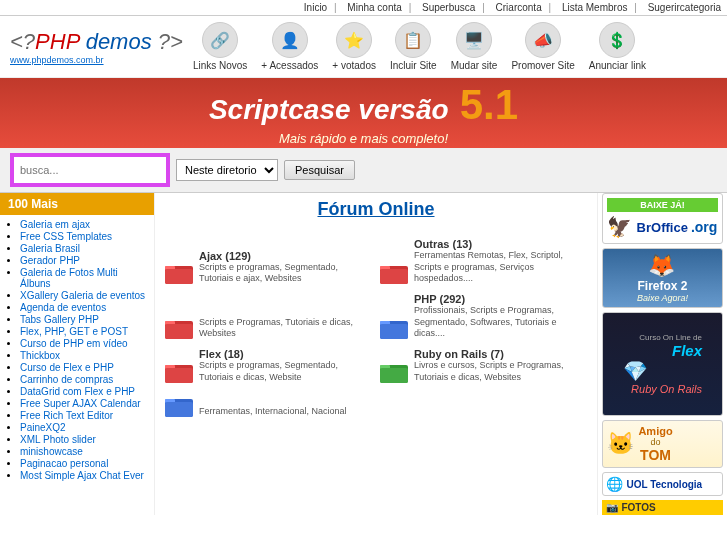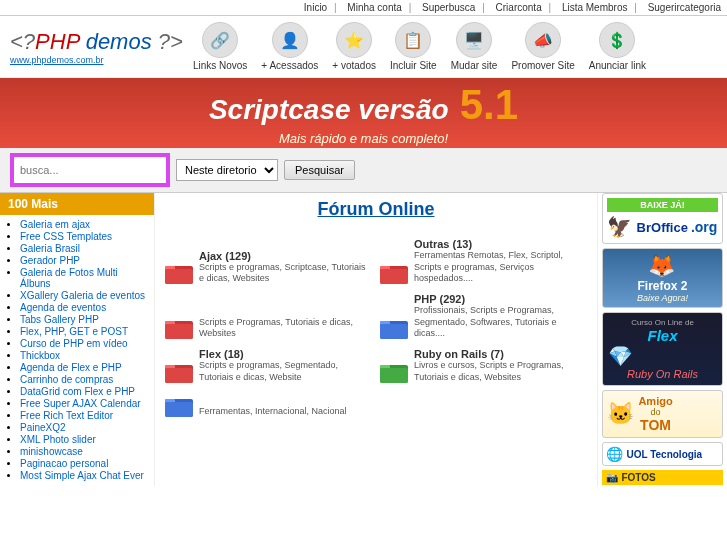--- a/index.html
+++ b/index.html
@@ -218,23 +218,23 @@
     .broffice-logo .org-text { font-size: 14px; color: #0055aa; }
     .firefox-ad {
       background: linear-gradient(to bottom, #336699, #6699cc);
       padding: 4px;
       color: #fff;
     }
     .firefox-ad .ff-icon { font-size: 22px; }
     .firefox-ad .ff-text { font-size: 9px; color: #ffd; font-style: italic; }
     .flex-ad {
       background: linear-gradient(to bottom, #1a1a2e, #16213e);
-      padding: 5px;
+      padding: 20px;
       color: #fff;
-      text-align: center;
+      text-align: right;
     }
     .flex-ad .ad-label { font-size: 8px; color: #aaa; }
     .flex-ad .flex-title { font-size: 15px; font-weight: bold; color: #00ccff; font-style: italic; }
     .flex-ad .ruby-title { font-size: 11px; color: #ff6666; font-style: italic; }
     .amigo-tom-ad {
       background: linear-gradient(to bottom, #fff9e6, #fff3cc);
       padding: 4px;
     }
     .amigo-tom-ad .amigo-title { font-weight: bold; font-size: 11px; color: #cc6600; }
     .amigo-tom-ad .tom-text { font-size: 9px; color: #996600; }
@@ -354,21 +354,21 @@
       <li><a href="#">Free CSS Templates</a></li>
       <li><a href="#">Galeria Brasil</a></li>
       <li><a href="#">Gerador PHP</a></li>
       <li><a href="#">Galeria de Fotos Multi Álbuns</a></li>
       <li><a href="#">XGallery Galeria de eventos</a></li>
       <li><a href="#">Agenda de eventos</a></li>
       <li><a href="#">Tabs Gallery PHP</a></li>
       <li><a href="#">Flex, PHP, GET e POST</a></li>
       <li><a href="#">Curso de PHP em vídeo</a></li>
       <li><a href="#">Thickbox</a></li>
-      <li><a href="#">Agenda de Flex e PHP</a></li>
+      <li><a href="#">Curso de Flex e PHP</a></li>
       <li><a href="#">Carrinho de compras</a></li>
       <li><a href="#">DataGrid com Flex e PHP</a></li>
       <li><a href="#">Free Super AJAX Calendar</a></li>
       <li><a href="#">Free Rich Text Editor</a></li>
       <li><a href="#">PaineXQ2</a></li>
       <li><a href="#">XML Photo slider</a></li>
       <li><a href="#">minishowcase</a></li>
       <li><a href="#">Paginacao personal</a></li>
       <li><a href="#">Most Simple Ajax Chat Ever</a></li>
     </ul>
@@ -381,21 +381,21 @@
       <div class="category-item">
         <div class="folder-icon">
           <svg viewBox="0 0 28 24">
               <rect x="0" y="5" width="28" height="18" rx="2" fill="#cc3333"></rect>
               <rect x="0" y="5" width="10" height="4" rx="1" fill="#ff6666"></rect>
               <rect x="0" y="8" width="28" height="15" rx="2" fill="#dd4444"></rect>
             </svg>
         </div>
         <div class="cat-info">
           <div class="cat-name">Ajax (129)</div>
-          <div class="cat-desc">Scripts e programas, Scriptcase, Tutoriais e dicas, Websites</div>
+          <div class="cat-desc">Scripts e programas, Segmentado, Tutoriais e ajax, Websites</div>
         </div>
       </div>
 
       <div class="category-item">
         <div class="folder-icon">
           <svg viewBox="0 0 28 24">
               <rect x="0" y="5" width="28" height="18" rx="2" fill="#cc3333"></rect>
               <rect x="0" y="5" width="10" height="4" rx="1" fill="#ff6666"></rect>
               <rect x="0" y="8" width="28" height="15" rx="2" fill="#dd4444"></rect>
             </svg>

